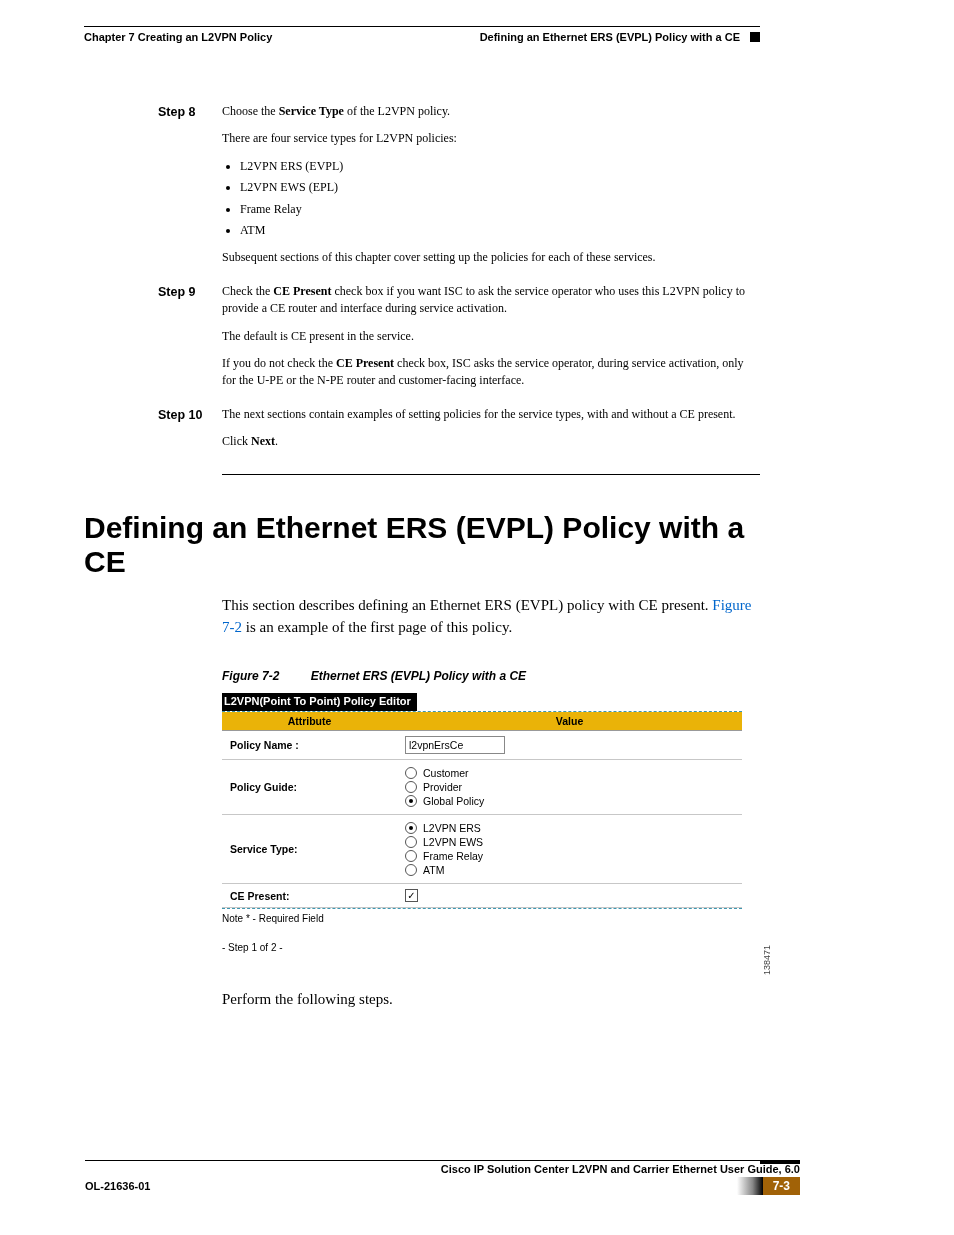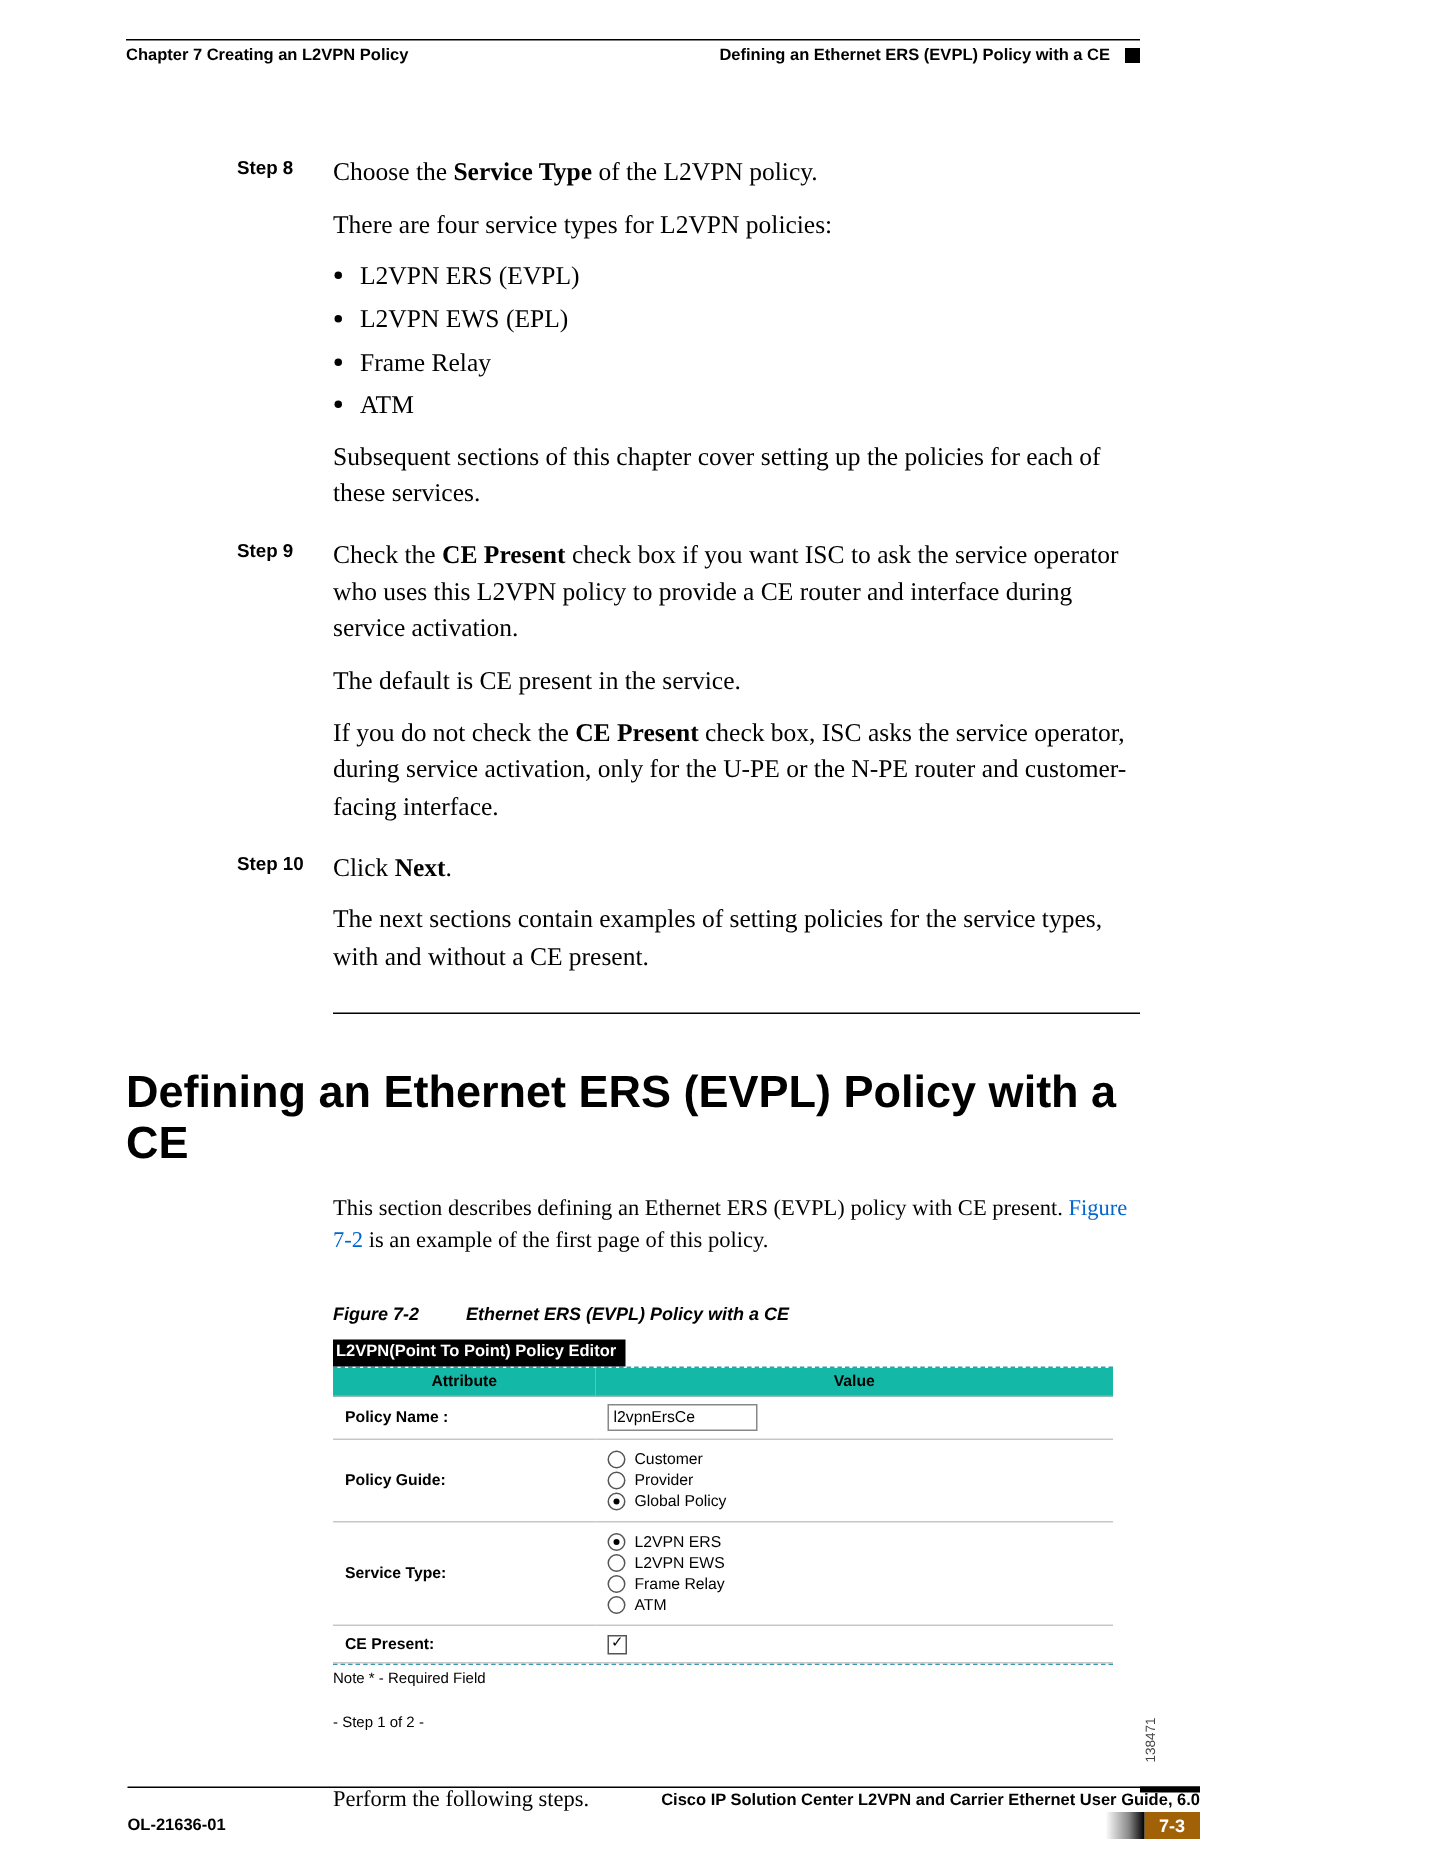--- a/index.html
+++ b/index.html
@@ -52,21 +52,21 @@
     flex: 0 0 64px;
     font-family: Arial, Helvetica, sans-serif;
     font-size: 12.5px;
     font-weight: bold;
     margin-top: 2px;
     text-align: left;
     margin-left: 74px;
   }
   .step-body {
     flex: 1;
-    font-size: 17px;
+    font-size: 12px;
     line-height: 1.45;
   }
   .step-body p { margin: 0 0 10px 0; }
   .step-body ul {
     margin: 4px 0 10px 0;
     padding-left: 18px;
     list-style: disc;
   }
   .step-body li { margin: 4px 0; }
   .b { font-weight: bold; }
@@ -109,21 +109,21 @@
     padding: 2px 6px 4px 2px;
     font-weight: bold;
     font-size: 11px;
   }
   .editor-outer {
     border-top: 1px dashed #3e97b0;
     border-bottom: 1px dashed #3e97b0;
   }
   .ed-table { width: 100%; border-collapse: collapse; table-layout: fixed; }
   .ed-table th {
-    background: #14b8a6;
+    background: #eab308;
     font-weight: bold;
     font-size: 10.5px;
     padding: 3px 6px;
     border-bottom: 1px solid #999;
     text-align: center;
   }
   .ed-table td {
     border-bottom: 1px solid #c7c7c7;
     padding: 5px 8px;
     vertical-align: middle;
@@ -292,24 +292,24 @@
         <p>The default is CE present in the service.</p>
         <p>
           <span>If you do not check the </span><span class="b">CE Present</span><span> check box, ISC asks the service operator, during service activation, only for the U-PE or the N-PE router and customer-facing interface.</span>
         </p>
       </div>
     </div>
 
     <div class="step-row">
       <div class="step-label">Step 10</div>
       <div class="step-body">
+        <p>The next sections contain examples of setting policies for the service types, with and without a CE present.</p>
         <p>
           <span>Click </span><span class="b">Next</span><span>.</span>
         </p>
-        <p>The next sections contain examples of setting policies for the service types, with and without a CE present.</p>
       </div>
     </div>
 
     <div class="section-rule"></div>
 
     <h1 class="section-title">Defining an Ethernet ERS (EVPL) Policy with a CE</h1>
 
     <p class="section-intro">
       <span>This section describes defining an Ethernet ERS (EVPL) policy with CE present. </span><span class="link">Figure 7-2</span><span> is an example of the first page of this policy.</span>
     </p>

